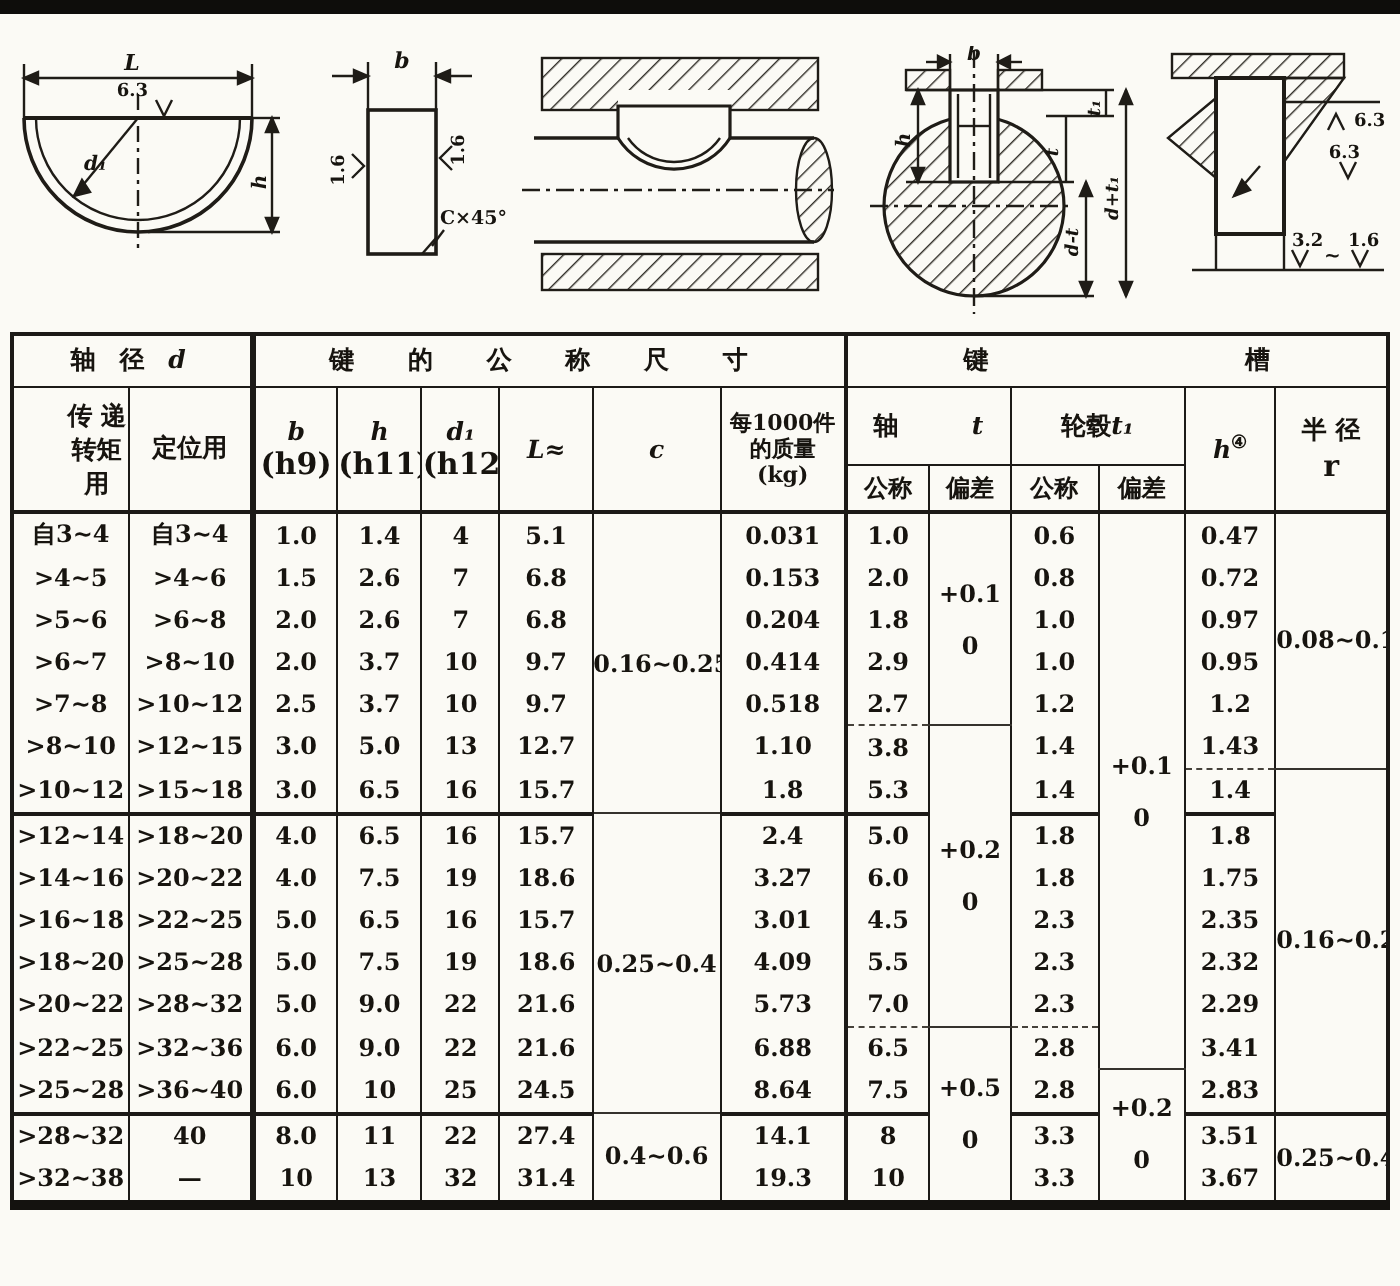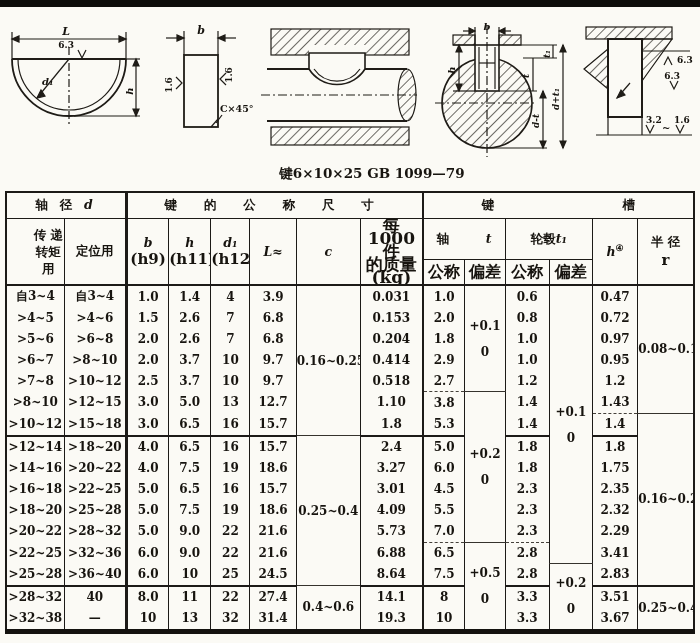--- a/index.html
+++ b/index.html
@@ -20,37 +20,37 @@
   .caption{text-align:center;margin:4px 0 7px 44px;font-size:13.5px;line-height:21px;}
   
   table.spec{border-collapse:collapse;table-layout:fixed;width:690px;margin:0 auto;
              border:2px solid #1c1a17;border-bottom:5px solid #14120f;}
   th,td{border-left:1px solid #1c1a17;text-align:center;vertical-align:middle;
         padding:0;overflow:hidden;}
   thead th{border-bottom:1px solid #1c1a17;font-size:12.5px;font-weight:bold;}
   thead{border-bottom:2px solid #1c1a17;}
   thead tr.hr1 th{height:25px;}
   thead tr.hr2 th{height:38px;}
-  thead tr.hr3 th{height:22px;font-size:16px;border-radius:10px;}
+  thead tr.hr3 th{height:22px;font-size:12px;border-radius:10px;}
   td{height:21px;font-size:12px;white-space:nowrap;}
   .hl{border-left:3px solid #1c1a17 !important;}
   .ml{border-left:2px solid #1c1a17 !important;}
   tr.grp td{border-bottom:2px solid #1c1a17;}
   td[rowspan]{border-bottom:1px solid #35322d;}
   td.dashb{border-bottom:1px dashed #45413a !important;}
   .tol{line-height:26px;margin-top:36px;}
   .tol div{line-height:26px;}
   .sp1{letter-spacing:0.3em;margin-left:48px;}
   .sp2{letter-spacing:0.9em;}
   .flexspread{display:flex;justify-content:space-between;padding:0 58px;}
   .flexspread.narrow{padding:0 13px;}
   .it{font-style:italic;}
   .sub{font-size:15px;display:block;font-style:normal;}
   .two div{line-height:17px;margin-left:26px;}
-  .mass div{line-height:13px;font-size:17px;}
+  .mass div{line-height:13px;font-size:11px;}
   .sym-sup{font-size:9px;vertical-align:super;}
 </style>
 </head>
 <body>
 
 <div class="top-rule"></div>
 
 <div class="figs">
 
   <svg width="138" height="124" viewBox="0 0 138 124">
@@ -185,21 +185,20 @@
     </g>
     <text x="97" y="40" font-size="9">6.3</text>
     <text x="100" y="56" font-size="9" text-anchor="end">6.3</text>
     <text x="66" y="100" font-size="9">3.2</text>
     <text x="82" y="108" font-size="10">~</text>
     <text x="94" y="100" font-size="9">1.6</text>
   </svg>
 </div>
 
 <div class="caption">
-  <div>键6×10×25  GB 1099—79</div>
 </div>
 
 <table class="spec">
   <colgroup>
     <col style="width:58px">
       <col style="width:62px">
       <col style="width:42px">
     <col style="width:42px">
       <col style="width:39px">
       <col style="width:46px">
@@ -277,21 +276,21 @@
       <th>偏差</th>
     </tr>
   </thead>
   <tbody>
       <tr>
         <td>自3~4</td>
         <td>自3~4</td>
         <td class="hl">1.0</td>
         <td>1.4</td>
         <td>4</td>
-        <td>3.9</td>
+        <td>5.1</td>
         <td rowspan="7">0.16~0.25</td>
         <td>0.031</td>
         <td class="ml">1.0</td>
         <td rowspan="5" class="tol">
           <div>+0.1</div>
           <div>0</div>
         </td>
         <td>0.6</td>
         <td rowspan="13" class="tol">
           <div>+0.1</div>

